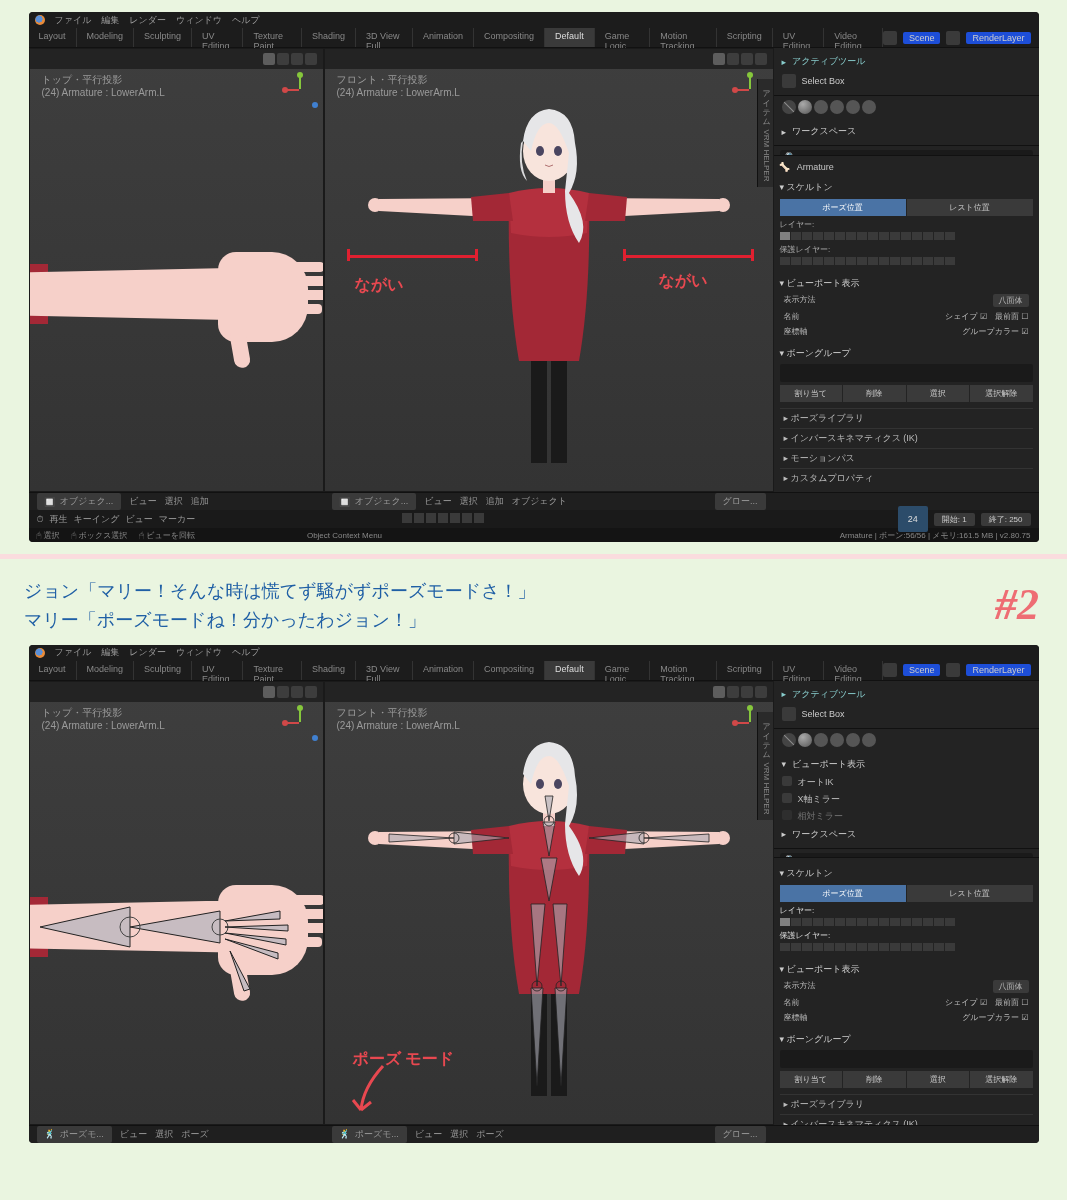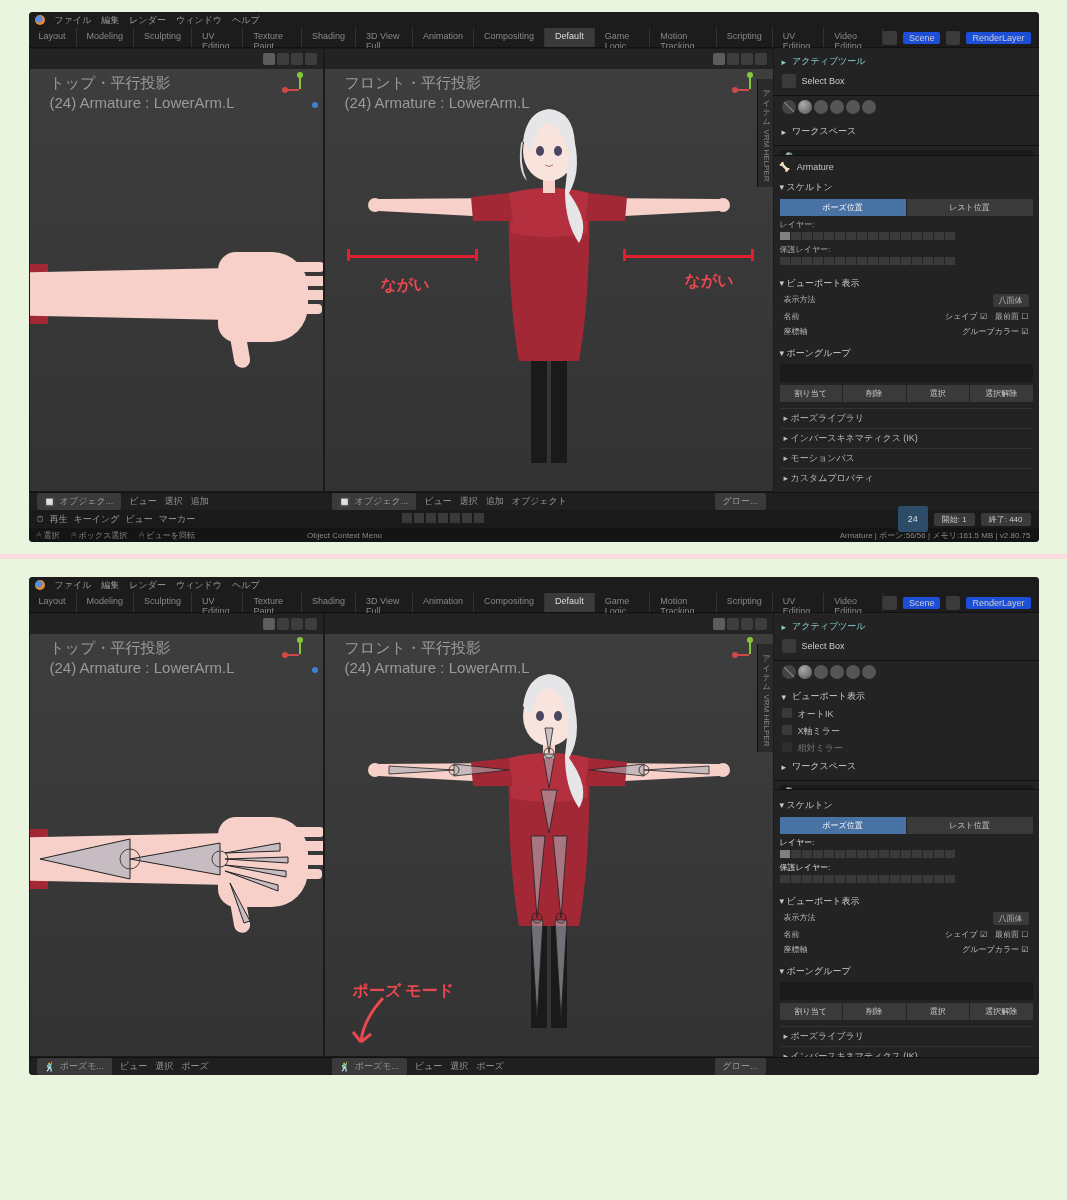--- a/index.html
+++ b/index.html
@@ -120,23 +120,23 @@
     content: ''; position: absolute;
   }
   .gizmo-x { position:absolute; width:14px; height:2px; background:#d04848; top:14px; left:0; }
   .gizmo-y { position:absolute; width:2px; height:14px; background:#86c73c; top:0; left:14px; }
   .gizmo-dot { position:absolute; width:6px; height:6px; border-radius:50%; }
   .g-r { background:#d04848; top:12px; left:-3px; }
   .g-g { background:#86c73c; top:-3px; left:12px; }
   .g-b { background:#4080d0; bottom:-3px; right:-3px; }
   .vp-label {
     position: absolute;
-    top: 24px; left: 20px;
+    top: 24px; left: 12px;
     color: #9a9a9a;
-    font-size: 15px;
+    font-size: 10px;
     line-height: 1.3;
   }
   .arm-closeup {
     position: absolute;
     top: 50%; left: 0;
     transform: translateY(-30%);
     width: 290px; height: 140px;
   }
   .arm-shape {
     position: absolute;
@@ -183,21 +183,20 @@
     transform: translateX(-50%);
     width: 380px; height: 380px;
   }
   .figure svg { width: 100%; height: 100%; }
   .annot {
     position: absolute;
     color: #e84850;
     font-family: Liberation Serif, serif;
     font-size: 16px;
     font-weight: bold;
-    margin-left: 26px;
   }
   .red-line {
     position: absolute;
     height: 3px;
     background: #e02030;
   }
   .red-bar-v { position:absolute; width:3px; height:12px; background:#e02030; }
   .active-tool {
     background: #232323;
     padding: 4px 8px;
@@ -679,37 +678,39 @@
     <div class="timeline">
       <span>⏱</span>
       <span>再生</span>
       <span>キーイング</span>
       <span>ビュー</span>
       <span>マーカー</span>
       <span class="tl-play" style="margin-left:200px;"><span></span><span></span><span></span><span></span><span></span><span></span><span></span></span>
       <span style="margin-left:auto;"></span>
       <span class="tl-num">24</span>
       <span class="tl-field"><span>開始:</span> <span>1</span></span>
-      <span class="tl-field"><span>終了:</span> <span>440</span></span>
+      <span class="tl-field"><span>終了:</span> <span>250</span></span>
     </div>
 
     <div class="statusbar">
       <span>🖱 <span>選択</span></span>
       <span>🖱 <span>ボックス選択</span></span>
       <span>🖱 <span>ビューを回転</span></span>
       <span style="margin-left:100px;">Object Context Menu</span>
       <span class="right">Armature | ボーン:56/56 | メモリ:161.5 MB | v2.80.75</span>
     </div>
   </div>
 </div>
 
 <div class="divider-bar"></div>
 
 <div class="panel-wrap">
   <div class="panel-num">#2</div>
+  <div class="dialogue">ジョン「マリー！そんな時は慌てず騒がずポーズモードさ！」
+マリー「ポーズモードね！分かったわジョン！」</div>
 
   <div class="blender">
     <div class="topbar">
       <span class="b-logo"></span>
       <span>ファイル</span>
       <span>編集</span>
       <span>レンダー</span>
       <span>ウィンドウ</span>
       <span>ヘルプ</span>
     </div>

